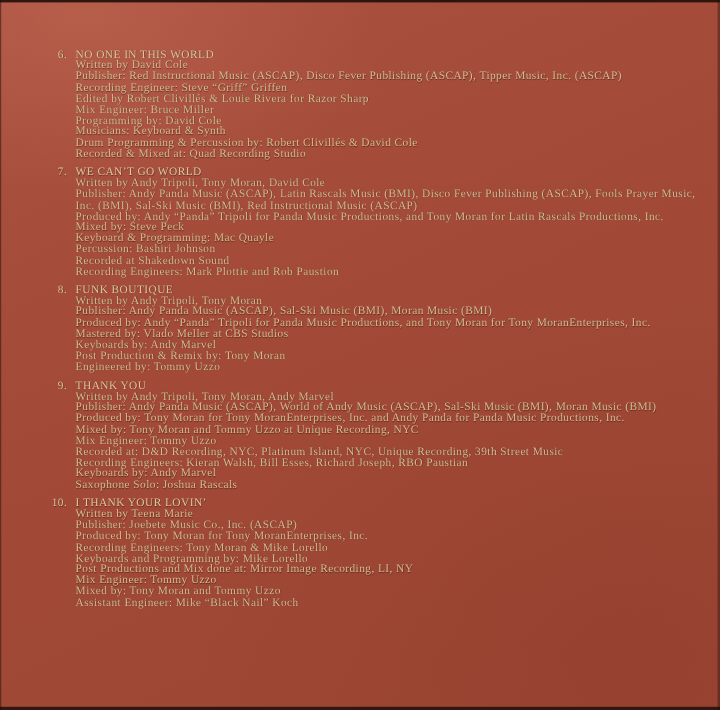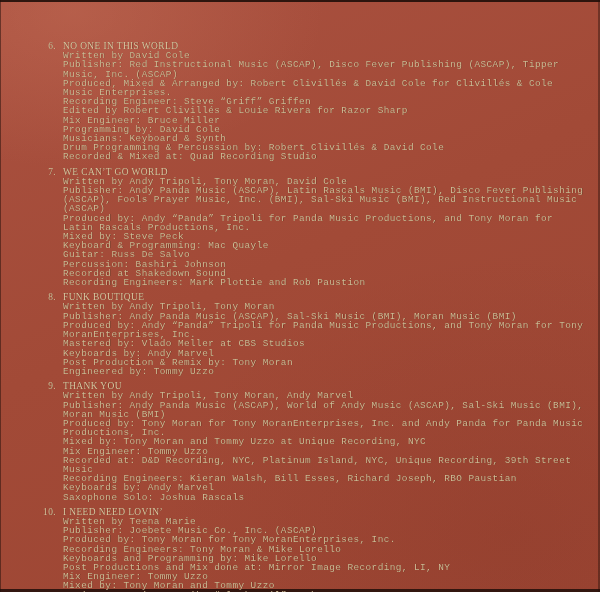--- a/index.html
+++ b/index.html
@@ -51,60 +51,57 @@
     color: #d6c39c;
   }
   .track-title {
     color: #d9c7a0;
   }
   .credit-lines {
     grid-column: 2;
   }
   .credit-line {
     color: #cfbc95;
-    font-family: Liberation Mono, monospace;
   }
 </style>
 </head>
 <body>
 
 <div class="scan-page">
   <div class="edge edge-top"></div>
   <div class="edge edge-bottom"></div>
   <div class="edge edge-left"></div>
   <div class="edge edge-right"></div>
 
   <main class="credits-list">
   <section class="track-section">
     <div class="track-number">6.</div>
     <div class="track-title">NO ONE IN THIS WORLD</div>
     <div class="credit-lines">
           <div class="credit-line">Written by David Cole</div>
           <div class="credit-line">Publisher: Red Instructional Music (ASCAP), Disco Fever Publishing (ASCAP), Tipper Music, Inc. (ASCAP)</div>
-          <div class="credit-line">Produced, Mixed &amp; Arranged by: Robert Clivillés &amp; David Cole for Clivillés &amp; Cole Music Enterprises.</div>
           <div class="credit-line">Recording Engineer: Steve “Griff” Griffen</div>
           <div class="credit-line">Edited by Robert Clivillés &amp; Louie Rivera for Razor Sharp</div>
           <div class="credit-line">Mix Engineer: Bruce Miller</div>
           <div class="credit-line">Programming by: David Cole</div>
           <div class="credit-line">Musicians: Keyboard &amp; Synth</div>
           <div class="credit-line">Drum Programming &amp; Percussion by: Robert Clivillés &amp; David Cole</div>
           <div class="credit-line">Recorded &amp; Mixed at: Quad Recording Studio</div>
         </div>
   </section>
 
   <section class="track-section">
     <div class="track-number">7.</div>
     <div class="track-title">WE CAN’T GO WORLD</div>
     <div class="credit-lines">
           <div class="credit-line">Written by Andy Tripoli, Tony Moran, David Cole</div>
           <div class="credit-line">Publisher: Andy Panda Music (ASCAP), Latin Rascals Music (BMI), Disco Fever Publishing (ASCAP), Fools Prayer Music, Inc. (BMI), Sal-Ski Music (BMI), Red Instructional Music (ASCAP)</div>
           <div class="credit-line">Produced by: Andy “Panda” Tripoli for Panda Music Productions, and Tony Moran for Latin Rascals Productions, Inc.</div>
           <div class="credit-line">Mixed by: Steve Peck</div>
           <div class="credit-line">Keyboard &amp; Programming: Mac Quayle</div>
-          <div class="credit-line">Guitar: Russ De Salvo</div>
           <div class="credit-line">Percussion: Bashiri Johnson</div>
           <div class="credit-line">Recorded at Shakedown Sound</div>
           <div class="credit-line">Recording Engineers: Mark Plottie and Rob Paustion</div>
         </div>
   </section>
 
   <section class="track-section">
     <div class="track-number">8.</div>
     <div class="track-title">FUNK BOUTIQUE</div>
     <div class="credit-lines">
@@ -129,21 +126,21 @@
           <div class="credit-line">Mix Engineer: Tommy Uzzo</div>
           <div class="credit-line">Recorded at: D&amp;D Recording, NYC, Platinum Island, NYC, Unique Recording, 39th Street Music</div>
           <div class="credit-line">Recording Engineers: Kieran Walsh, Bill Esses, Richard Joseph, RBO Paustian</div>
           <div class="credit-line">Keyboards by: Andy Marvel</div>
           <div class="credit-line">Saxophone Solo: Joshua Rascals</div>
         </div>
   </section>
 
   <section class="track-section">
     <div class="track-number">10.</div>
-    <div class="track-title">I NEED NEED LOVIN’</div>
+    <div class="track-title">I THANK YOUR LOVIN’</div>
     <div class="credit-lines">
           <div class="credit-line">Written by Teena Marie</div>
           <div class="credit-line">Publisher: Joebete Music Co., Inc. (ASCAP)</div>
           <div class="credit-line">Produced by: Tony Moran for Tony MoranEnterprises, Inc.</div>
           <div class="credit-line">Recording Engineers: Tony Moran &amp; Mike Lorello</div>
           <div class="credit-line">Keyboards and Programming by: Mike Lorello</div>
           <div class="credit-line">Post Productions and Mix done at: Mirror Image Recording, LI, NY</div>
           <div class="credit-line">Mix Engineer: Tommy Uzzo</div>
           <div class="credit-line">Mixed by: Tony Moran and Tommy Uzzo</div>
           <div class="credit-line">Assistant Engineer: Mike “Black Nail” Koch</div>

